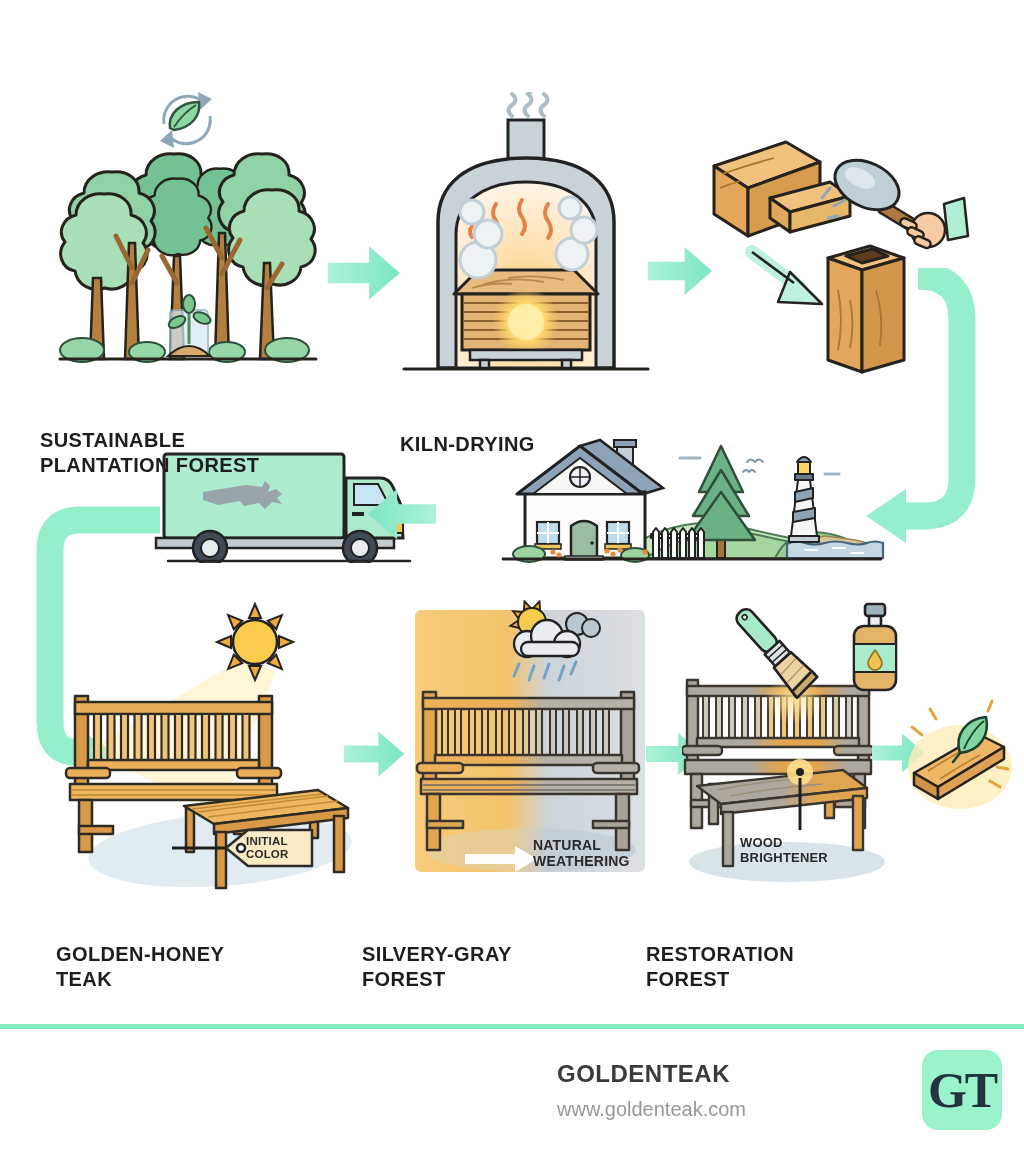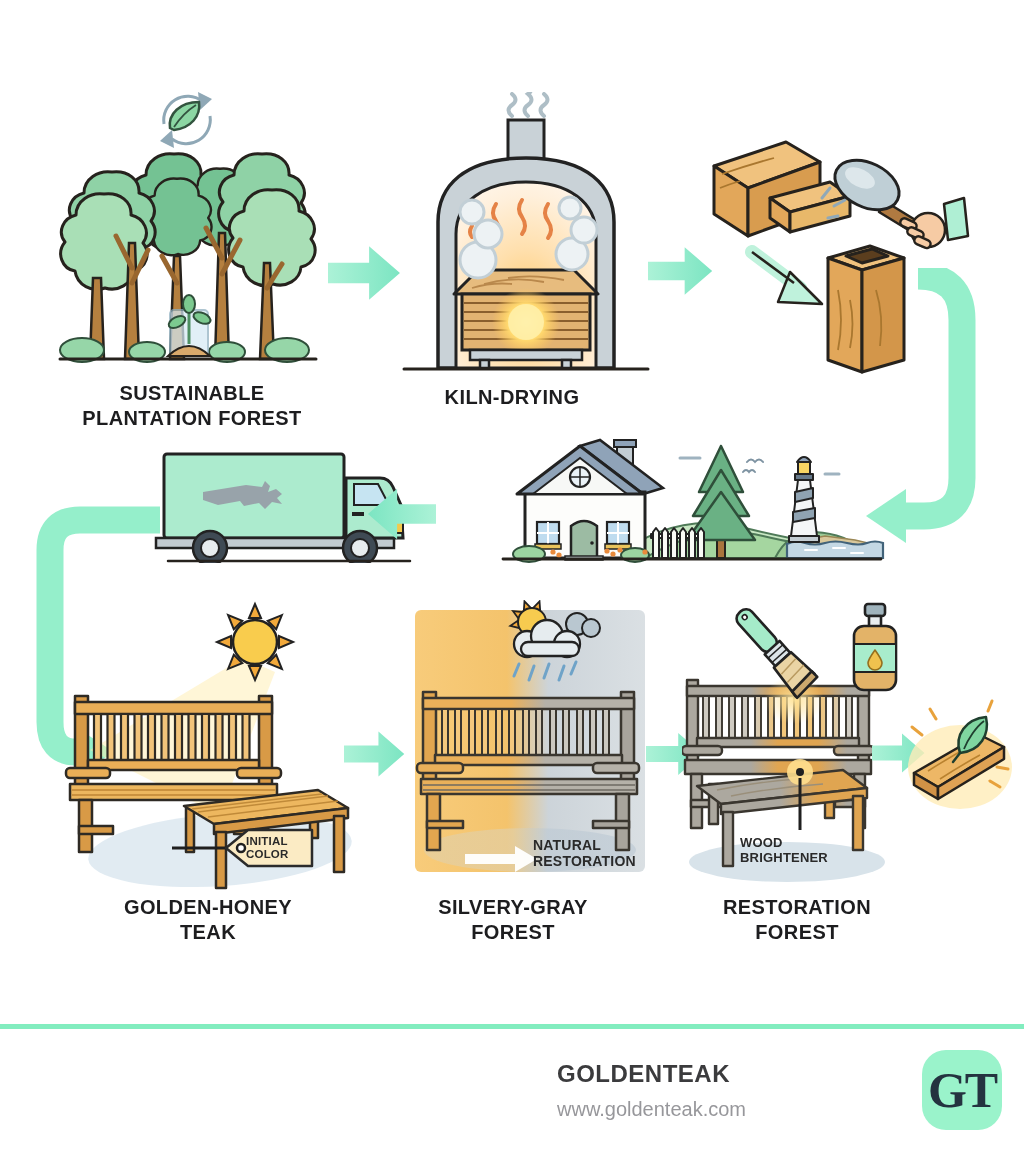--- a/index.html
+++ b/index.html
@@ -1,30 +1,30 @@
 <!DOCTYPE html>
 <html><head>
 <meta charset="utf-8">
 <style>
   html,body{margin:0;padding:0;background:#ffffff;}
   #canvas{position:relative;width:1024px;height:1154px;background:#ffffff;overflow:hidden;
           font-family:"Liberation Sans",sans-serif;}
   .abs{position:absolute;}
   .step-label{position:absolute;font-weight:800;font-size:20px;line-height:1.26;
-              letter-spacing:.4px;color:#1D1D1F;text-align:center;white-space:pre-line;}
+              letter-spacing:.4px;color:#1D1D1F;white-space:pre-line;margin-top:47px;}
   .note{position:absolute;font-weight:800;color:#2A2A2A;text-align:left;
         white-space:pre-line;line-height:1.14;letter-spacing:.2px;}
   .note-initial{font-size:11.5px;}
   .note-weathering{font-size:14px;}
   .note-brightener{font-size:13px;}
   .divider{position:absolute;left:0;top:1024px;width:1024px;height:5px;background:#82EDBF;}
   .brand-block{position:absolute;left:557px;top:1060px;width:340px;}
   .brand-name{font-weight:800;font-size:24px;line-height:1.15;color:#3B3B3D;letter-spacing:.5px;}
   .brand-url{font-weight:400;font-size:20px;line-height:1.15;color:#97979B;margin-top:10px;}
-  .logo-tile{position:absolute;left:922px;top:1050px;width:80px;height:80px;border-radius:24px;
+  .logo-tile{position:absolute;left:922px;top:1050px;width:80px;height:80px;border-radius:16px;
              background:#9AF3CB;display:flex;align-items:center;justify-content:center;}
   .logo-gt{font-family:"Liberation Serif",serif;font-weight:700;font-size:50px;color:#243340;
            letter-spacing:-2px;line-height:1;}
   svg{display:block;}
 </style>
 </head>
 <body>
 
 <div id="canvas">
 
@@ -580,21 +580,21 @@
 <div class="step-label" style="left:56px;top:895px;width:304px">GOLDEN-HONEY
 TEAK</div>
 <div class="step-label" style="left:362px;top:895px;width:302px">SILVERY-GRAY
 FOREST</div>
 <div class="step-label" style="left:646px;top:895px;width:302px">RESTORATION
 FOREST</div>
 
 <div class="note note-initial" style="left:246px;top:835px;width:66px">INITIAL
 COLOR</div>
 <div class="note note-weathering" style="left:533px;top:838px;width:116px">NATURAL
-RESTORATION</div>
+WEATHERING</div>
 <div class="note note-brightener" style="left:740px;top:836px;width:120px">WOOD
 BRIGHTENER</div>
 
 <div class="divider"></div>
 <div class="brand-block">
   <div class="brand-name">GOLDENTEAK</div>
   <div class="brand-url">www.goldenteak.com</div>
 </div>
 <div class="logo-tile">
   <span class="logo-gt">GT</span>

